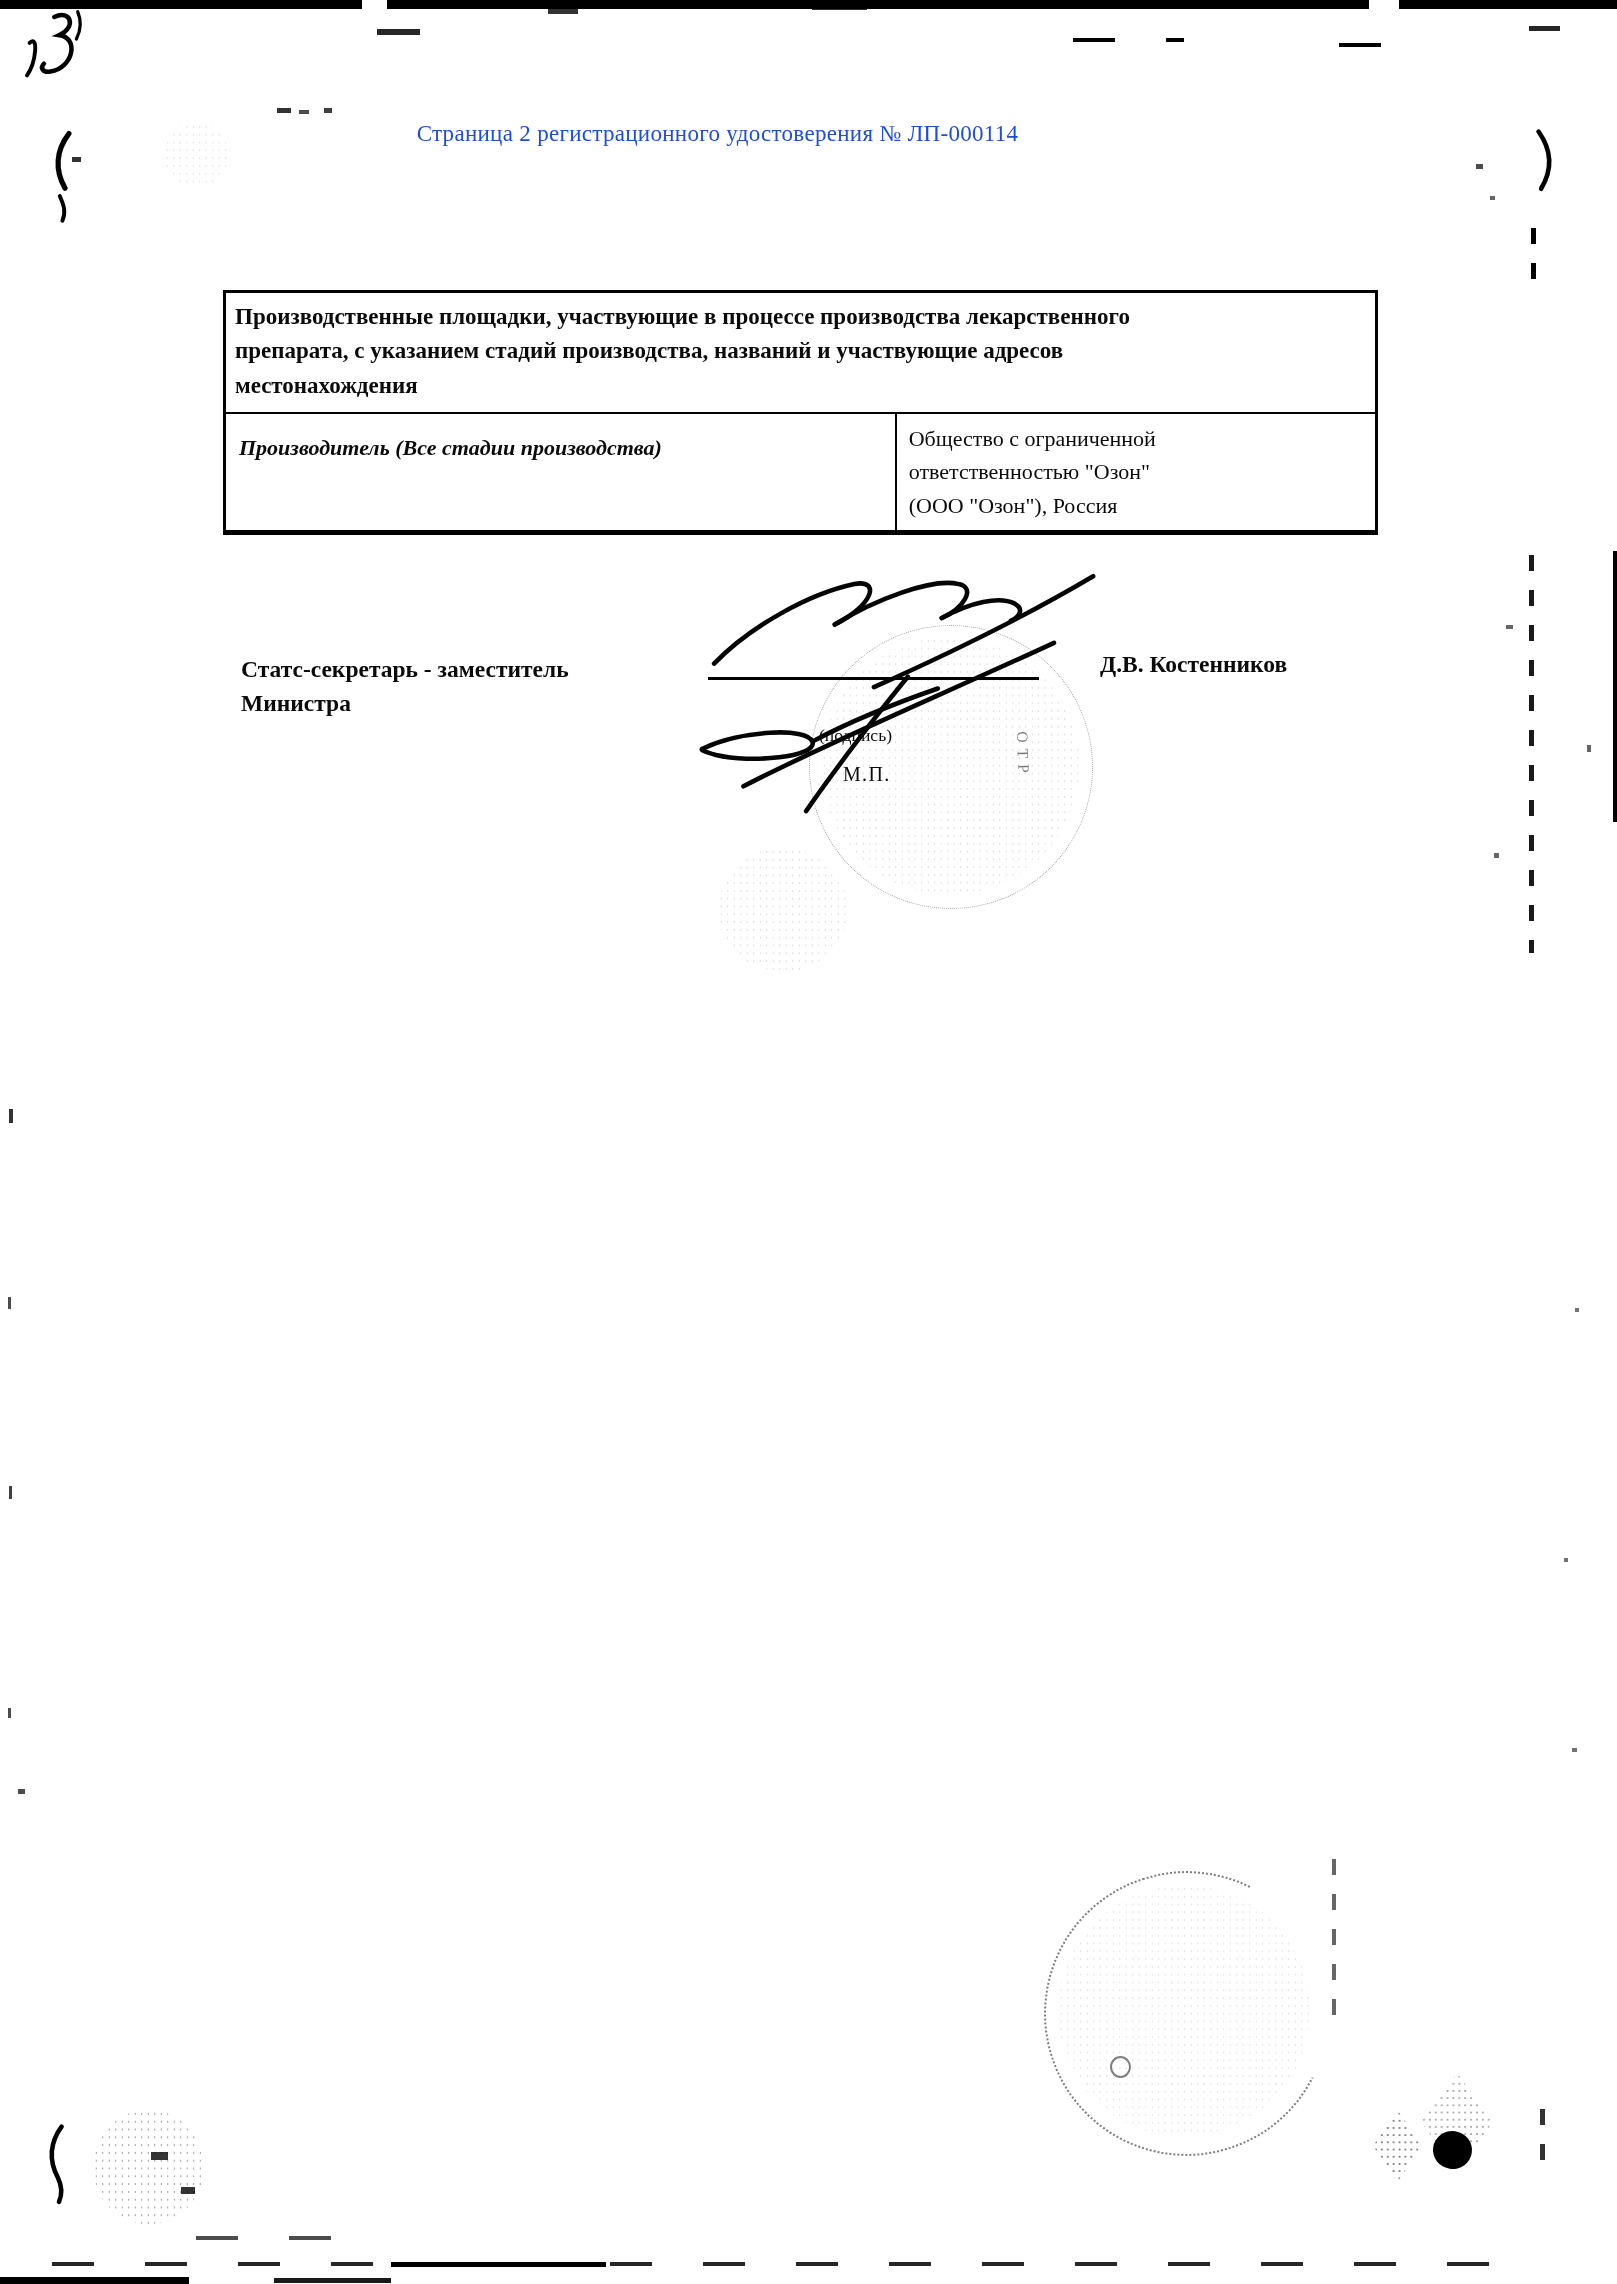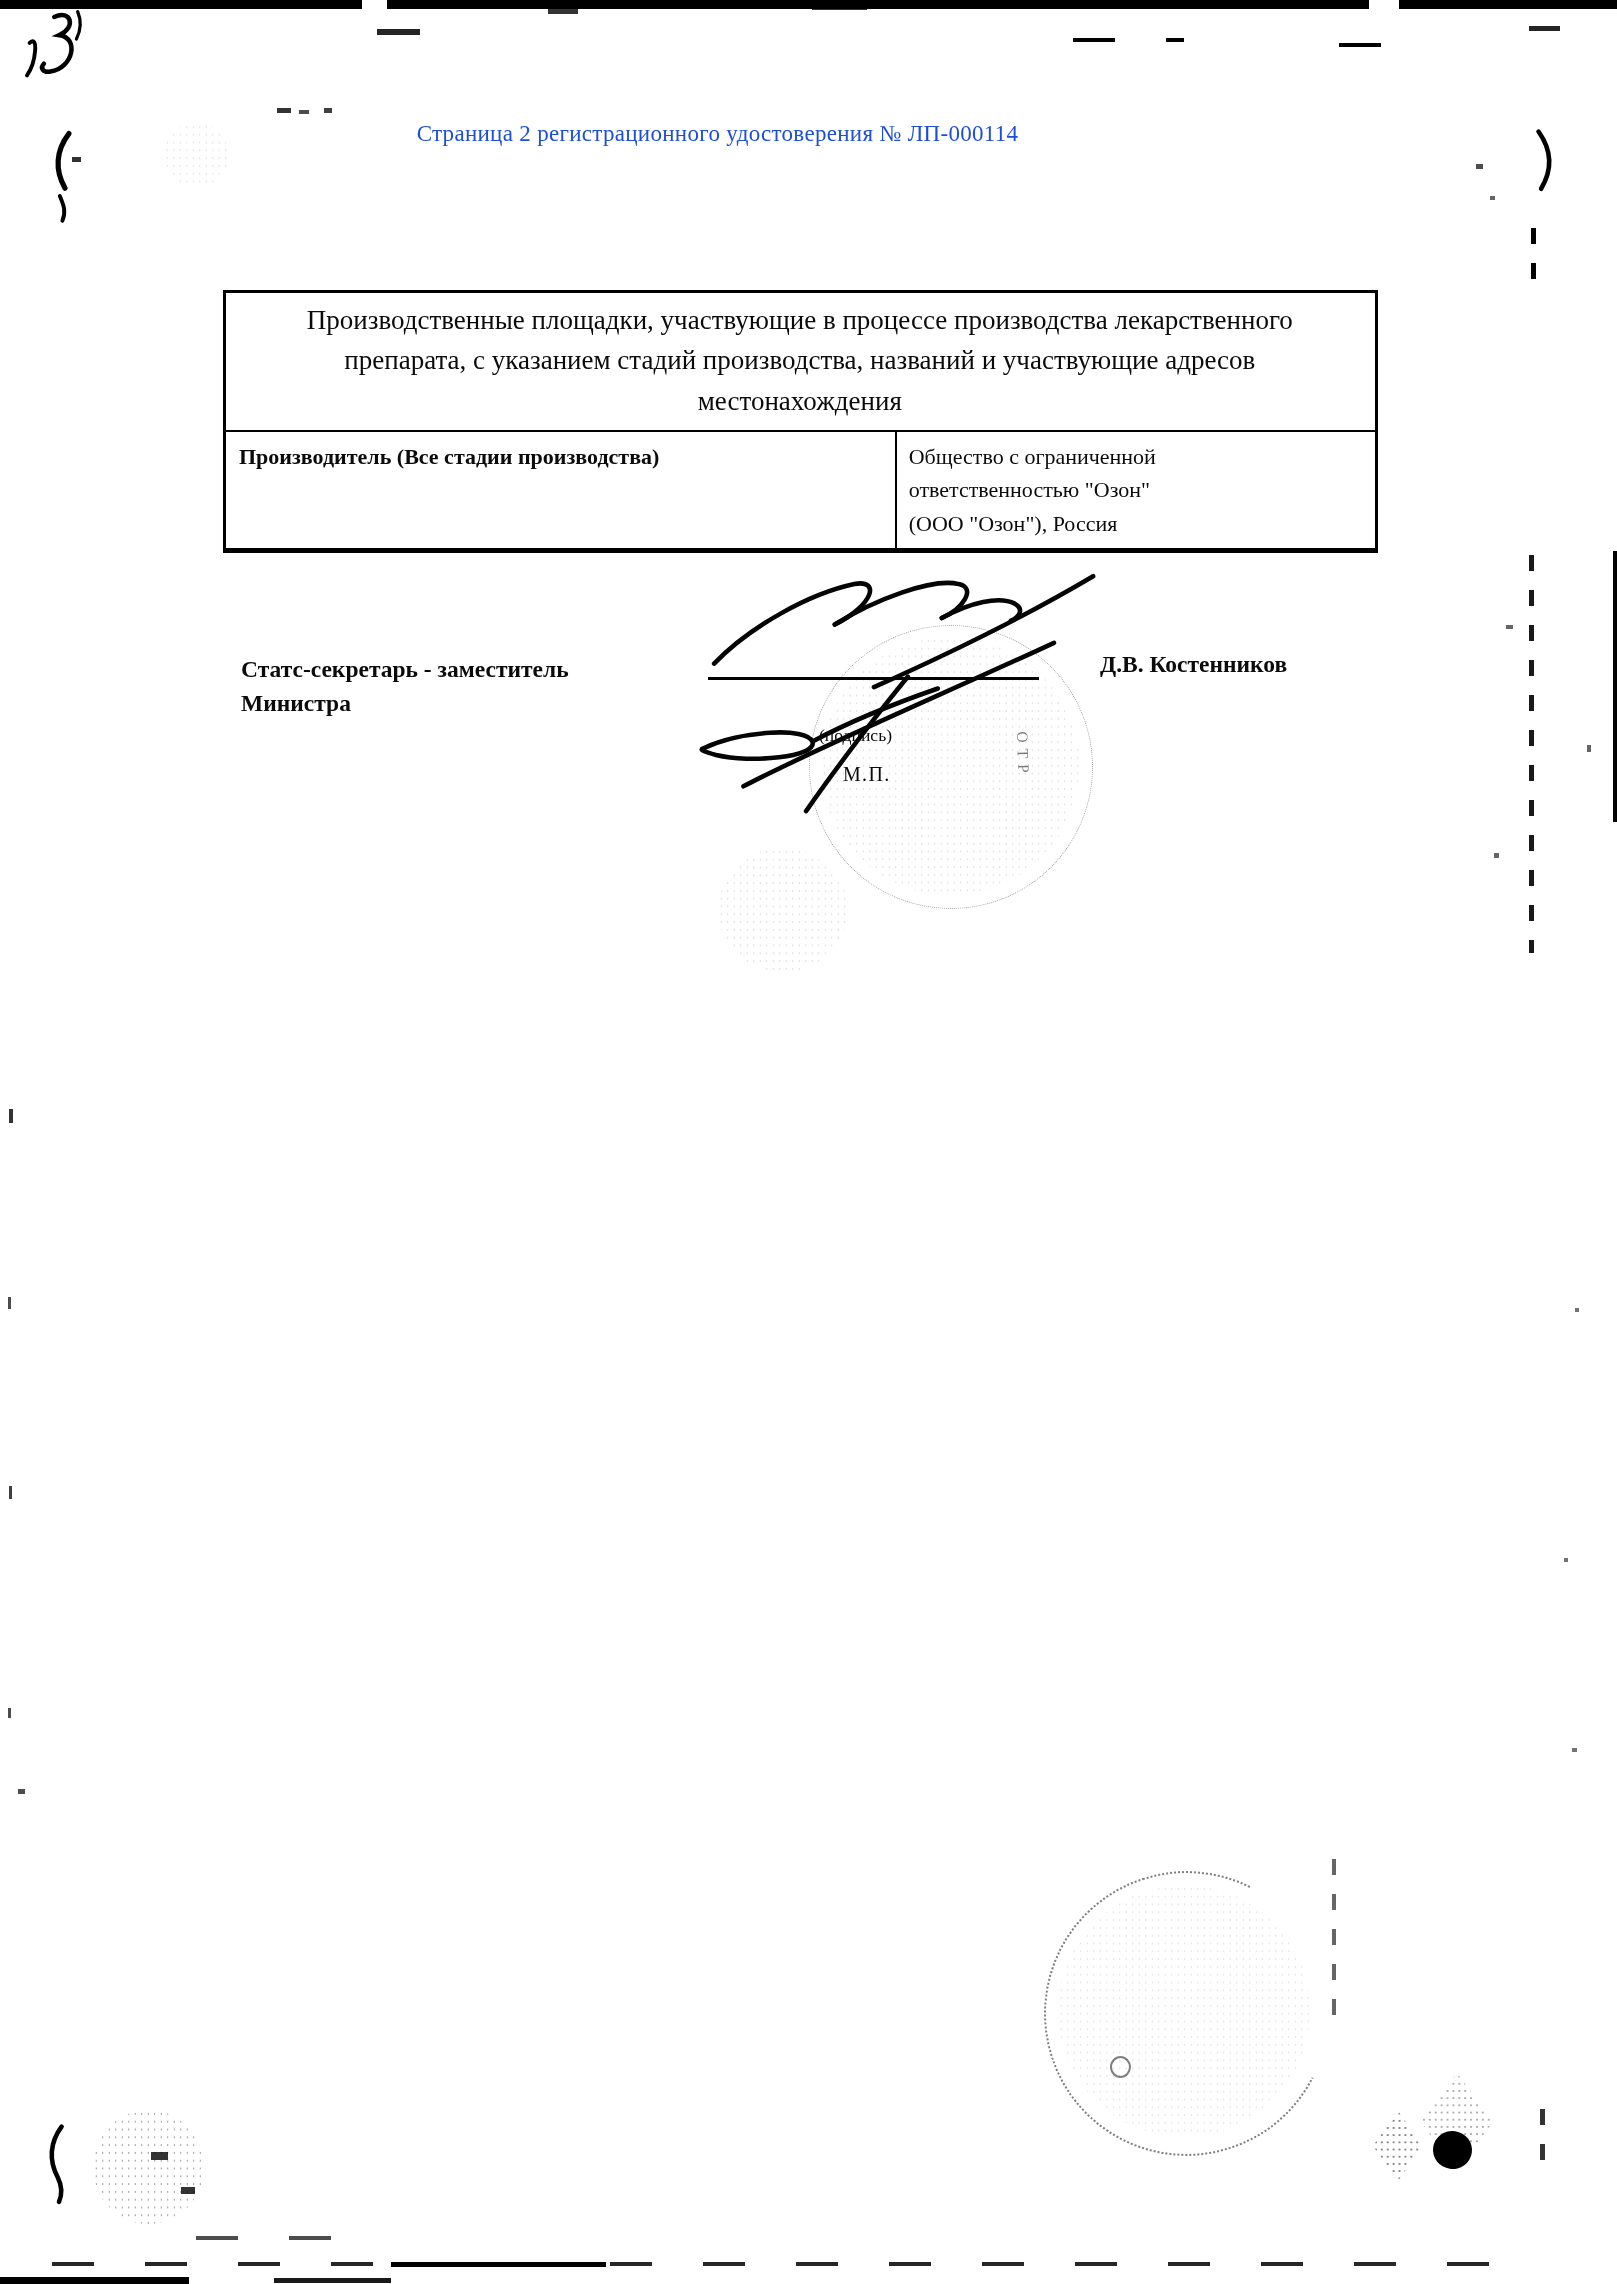--- a/index.html
+++ b/index.html
@@ -25,26 +25,26 @@
     color:#1d4ed8;
   }
   
   .sites-table{
     position:absolute;left:223px;top:290px;width:1155px;
     border:3.3px solid #000;box-sizing:border-box;background:#fff;
   }
   .t-row1{
     border-bottom:2.6px solid #000;
     padding:6.5px 10.4px 9px 9px;
-    font-weight:normal;font-size:27px;line-height:1.5;text-align:center;
+    font-weight:bold;font-size:23px;line-height:1.5;
   }
   .t-row2{display:flex;border-bottom:2.6px solid #000;}
   .t-cell-left{
     width:671px;box-sizing:border-box;border-right:2px solid #000;
-    padding:12px 13px;font-weight:bold;font-size:22px;
+    padding:21px 13px;font-style:italic;font-weight:bold;font-size:22px;
   }
   .t-cell-right{
     flex:1;padding:7.8px 11.7px;font-size:22px;line-height:1.52;
   }
   .t-row3{padding:10.4px 10.4px;font-size:22px;}
   
   .sig-position{
     position:absolute;left:241px;top:652px;width:378px;
     font-weight:bold;font-size:23.5px;line-height:1.45;
   }

